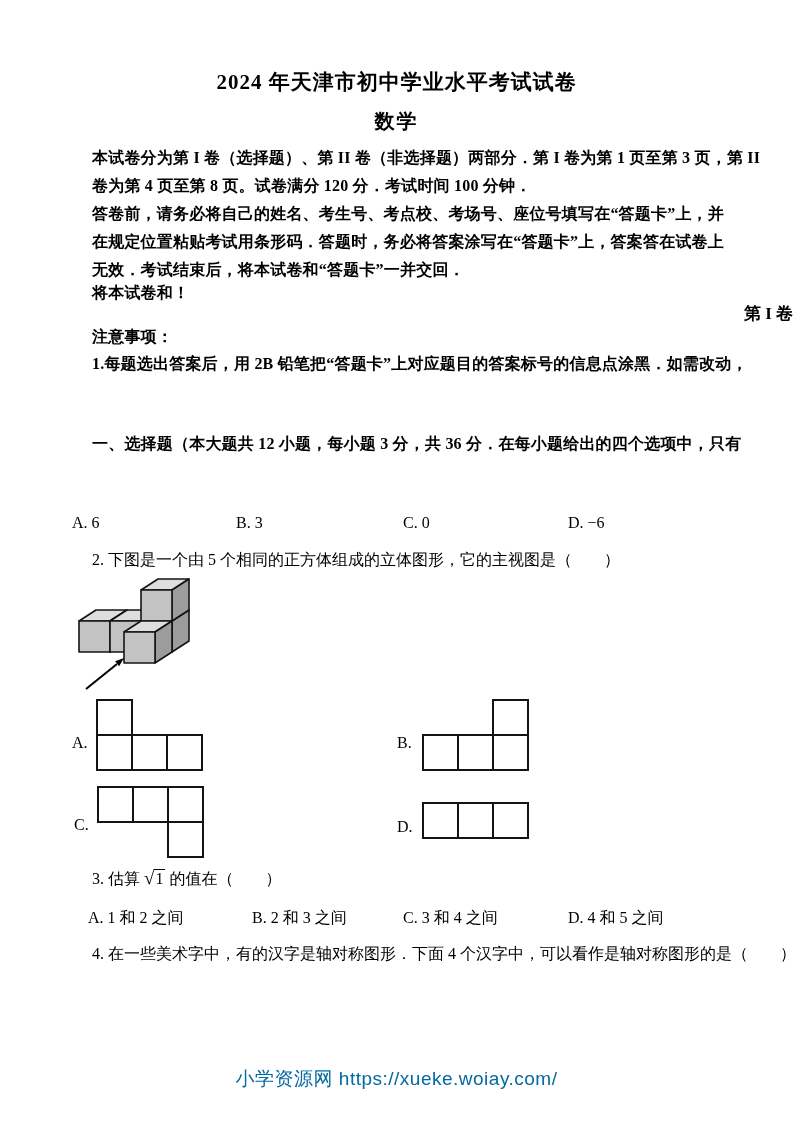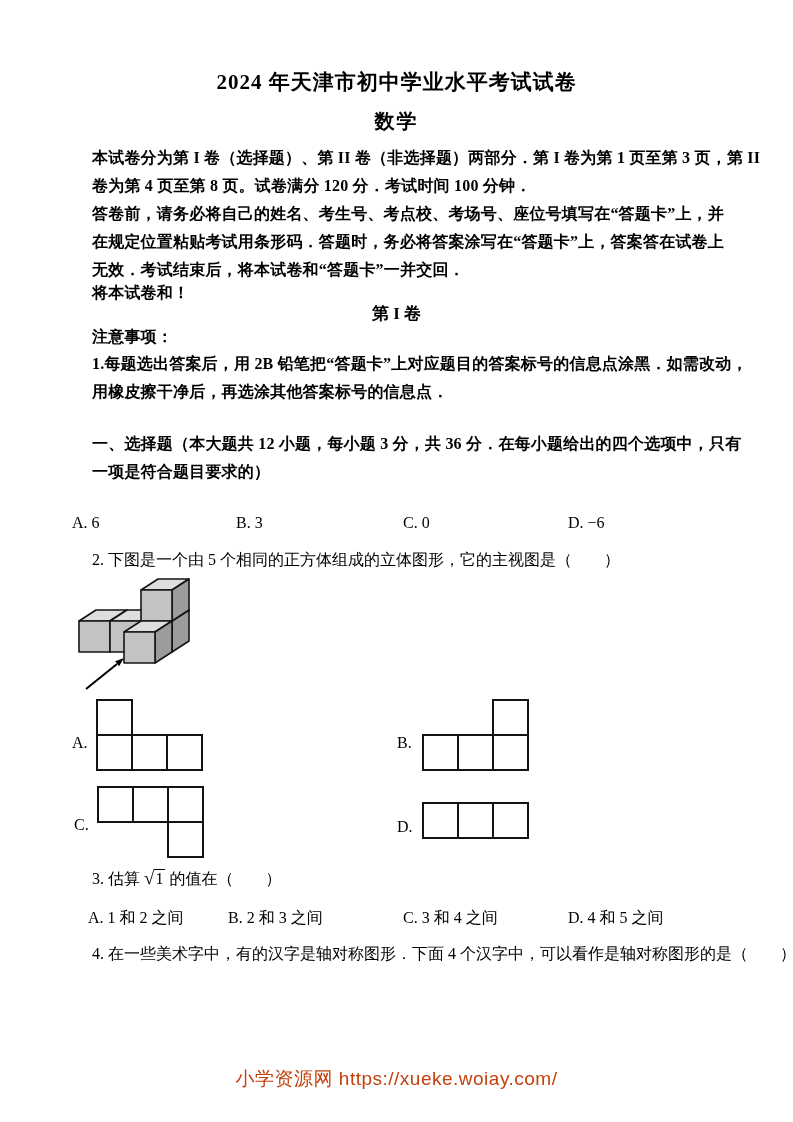--- a/index.html
+++ b/index.html
@@ -3,64 +3,62 @@
 <meta charset="utf-8">
 <style>
   html,body{margin:0;padding:0;background:#ffffff;}
   #page{
     position:relative;width:793px;height:1122px;background:#ffffff;
     font-family:"Liberation Serif","DejaVu Serif",serif;color:#000;overflow:hidden;
   }
   .center{position:absolute;left:0;right:0;text-align:center;white-space:nowrap;}
   .title{font-size:21px;font-weight:700;letter-spacing:1px;}
   .subject{font-size:20px;font-weight:700;letter-spacing:2px;}
-  .part{font-size:17px;font-weight:700;}
+  .part{font-size:17px;font-weight:700;text-align:right;}
   .line{position:absolute;left:68px;right:40px;font-size:16px;font-weight:700;
         line-height:24px;white-space:nowrap;letter-spacing:0.2px;margin-left:24px;}
   .q{font-weight:400;letter-spacing:0;}
   .opt{position:absolute;font-size:16px;font-weight:400;white-space:nowrap;}
   .optrow{position:absolute;left:0;top:0;width:793px;height:0;}
   .formula{position:relative;top:-7px;margin:0 5px;font-size:16.5px;}
   .sqrt{margin:0 4px;white-space:nowrap;}
   .rad{font-size:19px;}
   .radicand{border-top:1.6px solid #000;padding:0 2px 0 1px;}
   .figlabel{position:absolute;font-size:16px;font-weight:400;}
   .grid-fig rect{fill:#ffffff;stroke:#141414;stroke-width:2;}
   .cube-f{fill:#c3c3c3;stroke:#141414;stroke-width:1.6;stroke-linejoin:round;}
   .cube-t{fill:#dedede;stroke:#141414;stroke-width:1.6;stroke-linejoin:round;}
   .cube-r{fill:#9c9c9c;stroke:#141414;stroke-width:1.6;stroke-linejoin:round;}
   .arrow-line{stroke:#000;stroke-width:2;}
   .arrow-head{fill:#000;stroke:none;}
   .footer{position:absolute;left:0;right:0;top:1066px;text-align:center;
           font-family:"Liberation Sans","DejaVu Sans",sans-serif;
-          font-size:19px;color:#c2410c;letter-spacing:0.5px;}
+          font-size:19px;color:#0369a1;letter-spacing:0.5px;}
 </style>
 </head>
 <body>
 
 <div id="page">
 
   <div class="center title" style="top:68px">2024 年天津市初中学业水平考试试卷</div>
   <div class="center subject" style="top:108px">数学</div>
 
   <div class="line" style="top:146px">本试卷分为第 I 卷（选择题）、第 II 卷（非选择题）两部分．第 I 卷为第 1 页至第 3 页，第 II</div>
   <div class="line" style="top:174px">卷为第 4 页至第 8 页。试卷满分 120 分．考试时间 100 分钟．</div>
   <div class="line" style="top:202px">答卷前，请务必将自己的姓名、考生号、考点校、考场号、座位号填写在“答题卡”上，并</div>
   <div class="line" style="top:230px">在规定位置粘贴考试用条形码．答题时，务必将答案涂写在“答题卡”上，答案答在试卷上</div>
   <div class="line" style="top:258px">无效．考试结束后，将本试卷和“答题卡”一并交回．</div>
   <div class="line" style="top:281px">将本试卷和！</div>
 
   <div class="center part" style="top:302px">第 I 卷</div>
 
   <div class="line" style="top:325px">注意事项：</div>
   <div class="line" style="top:352px">1.每题选出答案后，用 2B 铅笔把“答题卡”上对应题目的答案标号的信息点涂黑．如需改动，</div>
-  <div class="line" style="top:380px">用橡皮擦干净后，再选涂其他答案标号的信息点．</div>
 
   <div class="line" style="top:432px">一、选择题（本大题共 12 小题，每小题 3 分，共 36 分．在每小题给出的四个选项中，只有</div>
-  <div class="line" style="top:460px">一项是符合题目要求的）</div>
 
 
   <div class="optrow">
     <span class="opt" style="left:72px;top:514px"><span>A.</span> <span>6</span></span>
     <span class="opt" style="left:236px;top:514px"><span>B.</span> <span>3</span></span>
     <span class="opt" style="left:403px;top:514px"><span>C.</span> <span>0</span></span>
     <span class="opt" style="left:568px;top:514px"><span>D.</span> <span>−6</span></span>
   </div>
 
   <div class="line q" style="top:548px">2. 下图是一个由 5 个相同的正方体组成的立体图形，它的主视图是（　　）</div>
@@ -113,21 +111,21 @@
   <svg class="grid-fig" style="position:absolute;left:421px;top:801px" width="111" height="41" viewBox="0 0 111 41">
       <rect x="2" y="2" width="35" height="35"></rect>
       <rect x="37" y="2" width="35" height="35"></rect>
       <rect x="72" y="2" width="35" height="35"></rect>
     </svg>
 
   <div class="line q" style="top:866px"><span>3. 估算</span><span class="sqrt"><span class="rad">√</span><span class="radicand">1</span></span><span>的值在（　　）</span></div>
 
   <div class="optrow">
     <span class="opt" style="left:88px;top:908px"><span>A.</span> <span>1 和 2 之间</span></span>
-    <span class="opt" style="left:228px;top:908px"><span>B.</span> <span>2 和 3 之间</span></span>
+    <span class="opt" style="left:252px;top:908px"><span>B.</span> <span>2 和 3 之间</span></span>
     <span class="opt" style="left:403px;top:908px"><span>C.</span> <span>3 和 4 之间</span></span>
     <span class="opt" style="left:568px;top:908px"><span>D.</span> <span>4 和 5 之间</span></span>
   </div>
 
   <div class="line q" style="top:942px">4. 在一些美术字中，有的汉字是轴对称图形．下面 4 个汉字中，可以看作是轴对称图形的是（　　）</div>
 
   <div class="footer">小学资源网 https://xueke.woiay.com/</div>
 
 </div>
 

